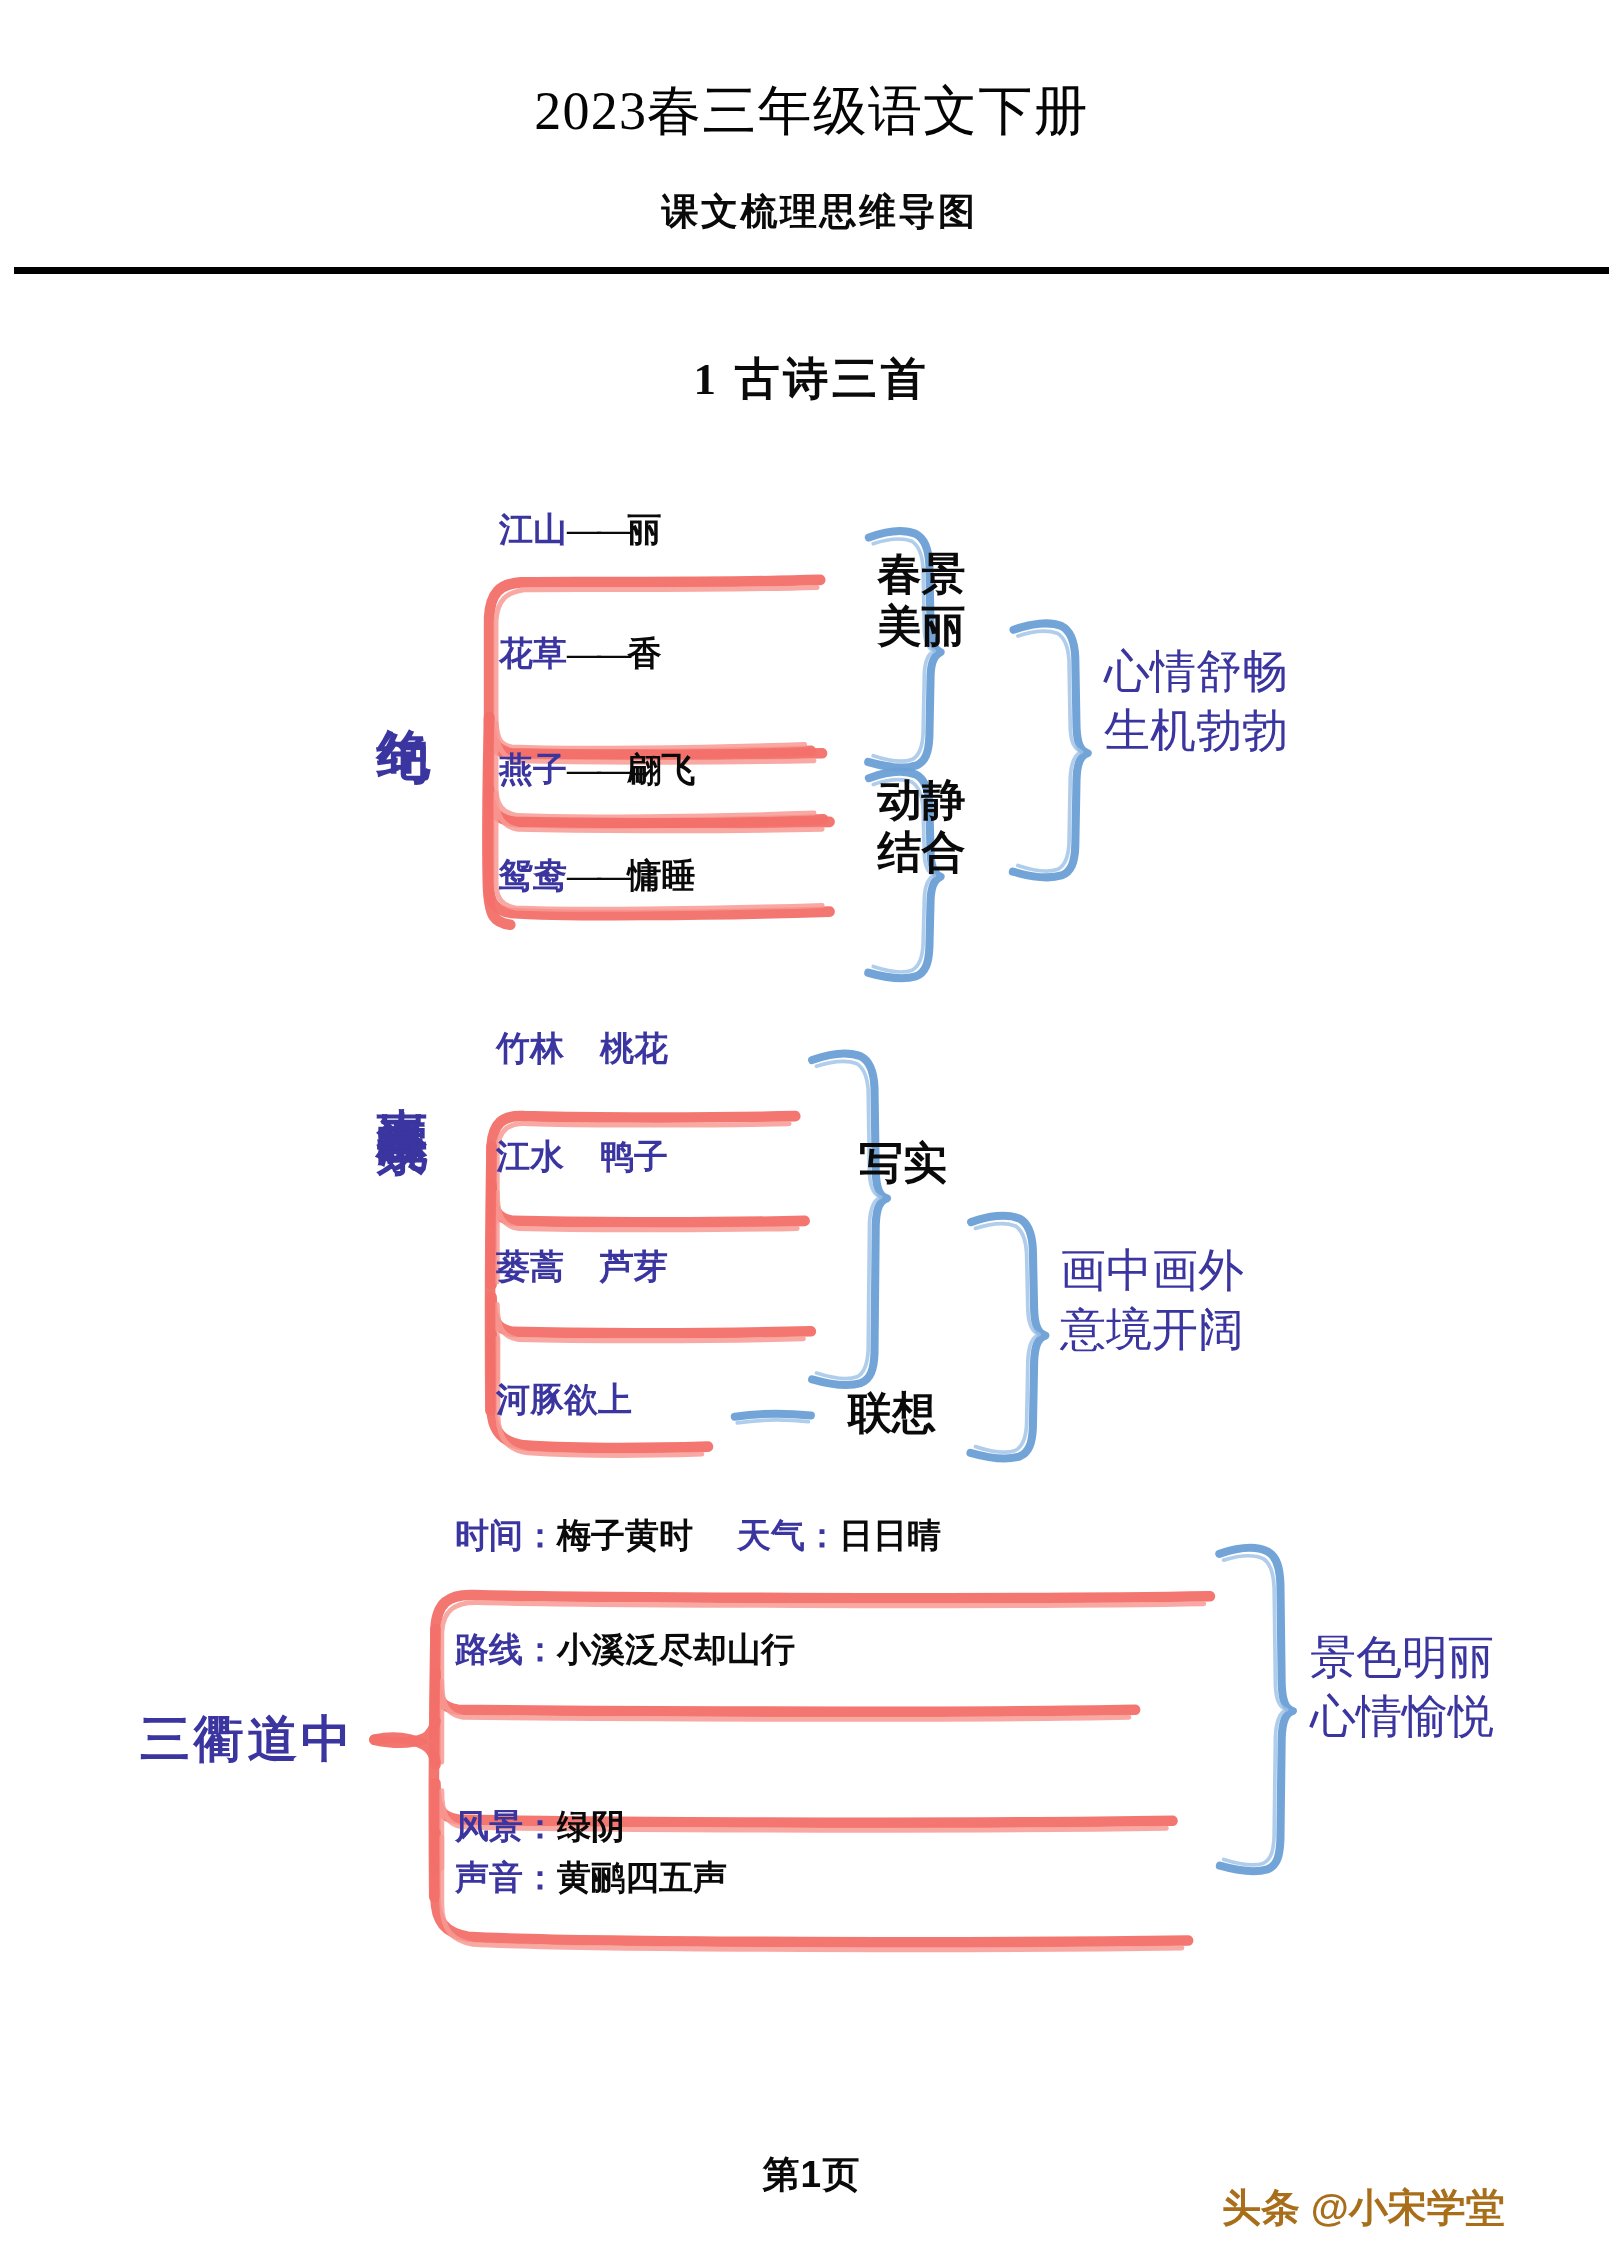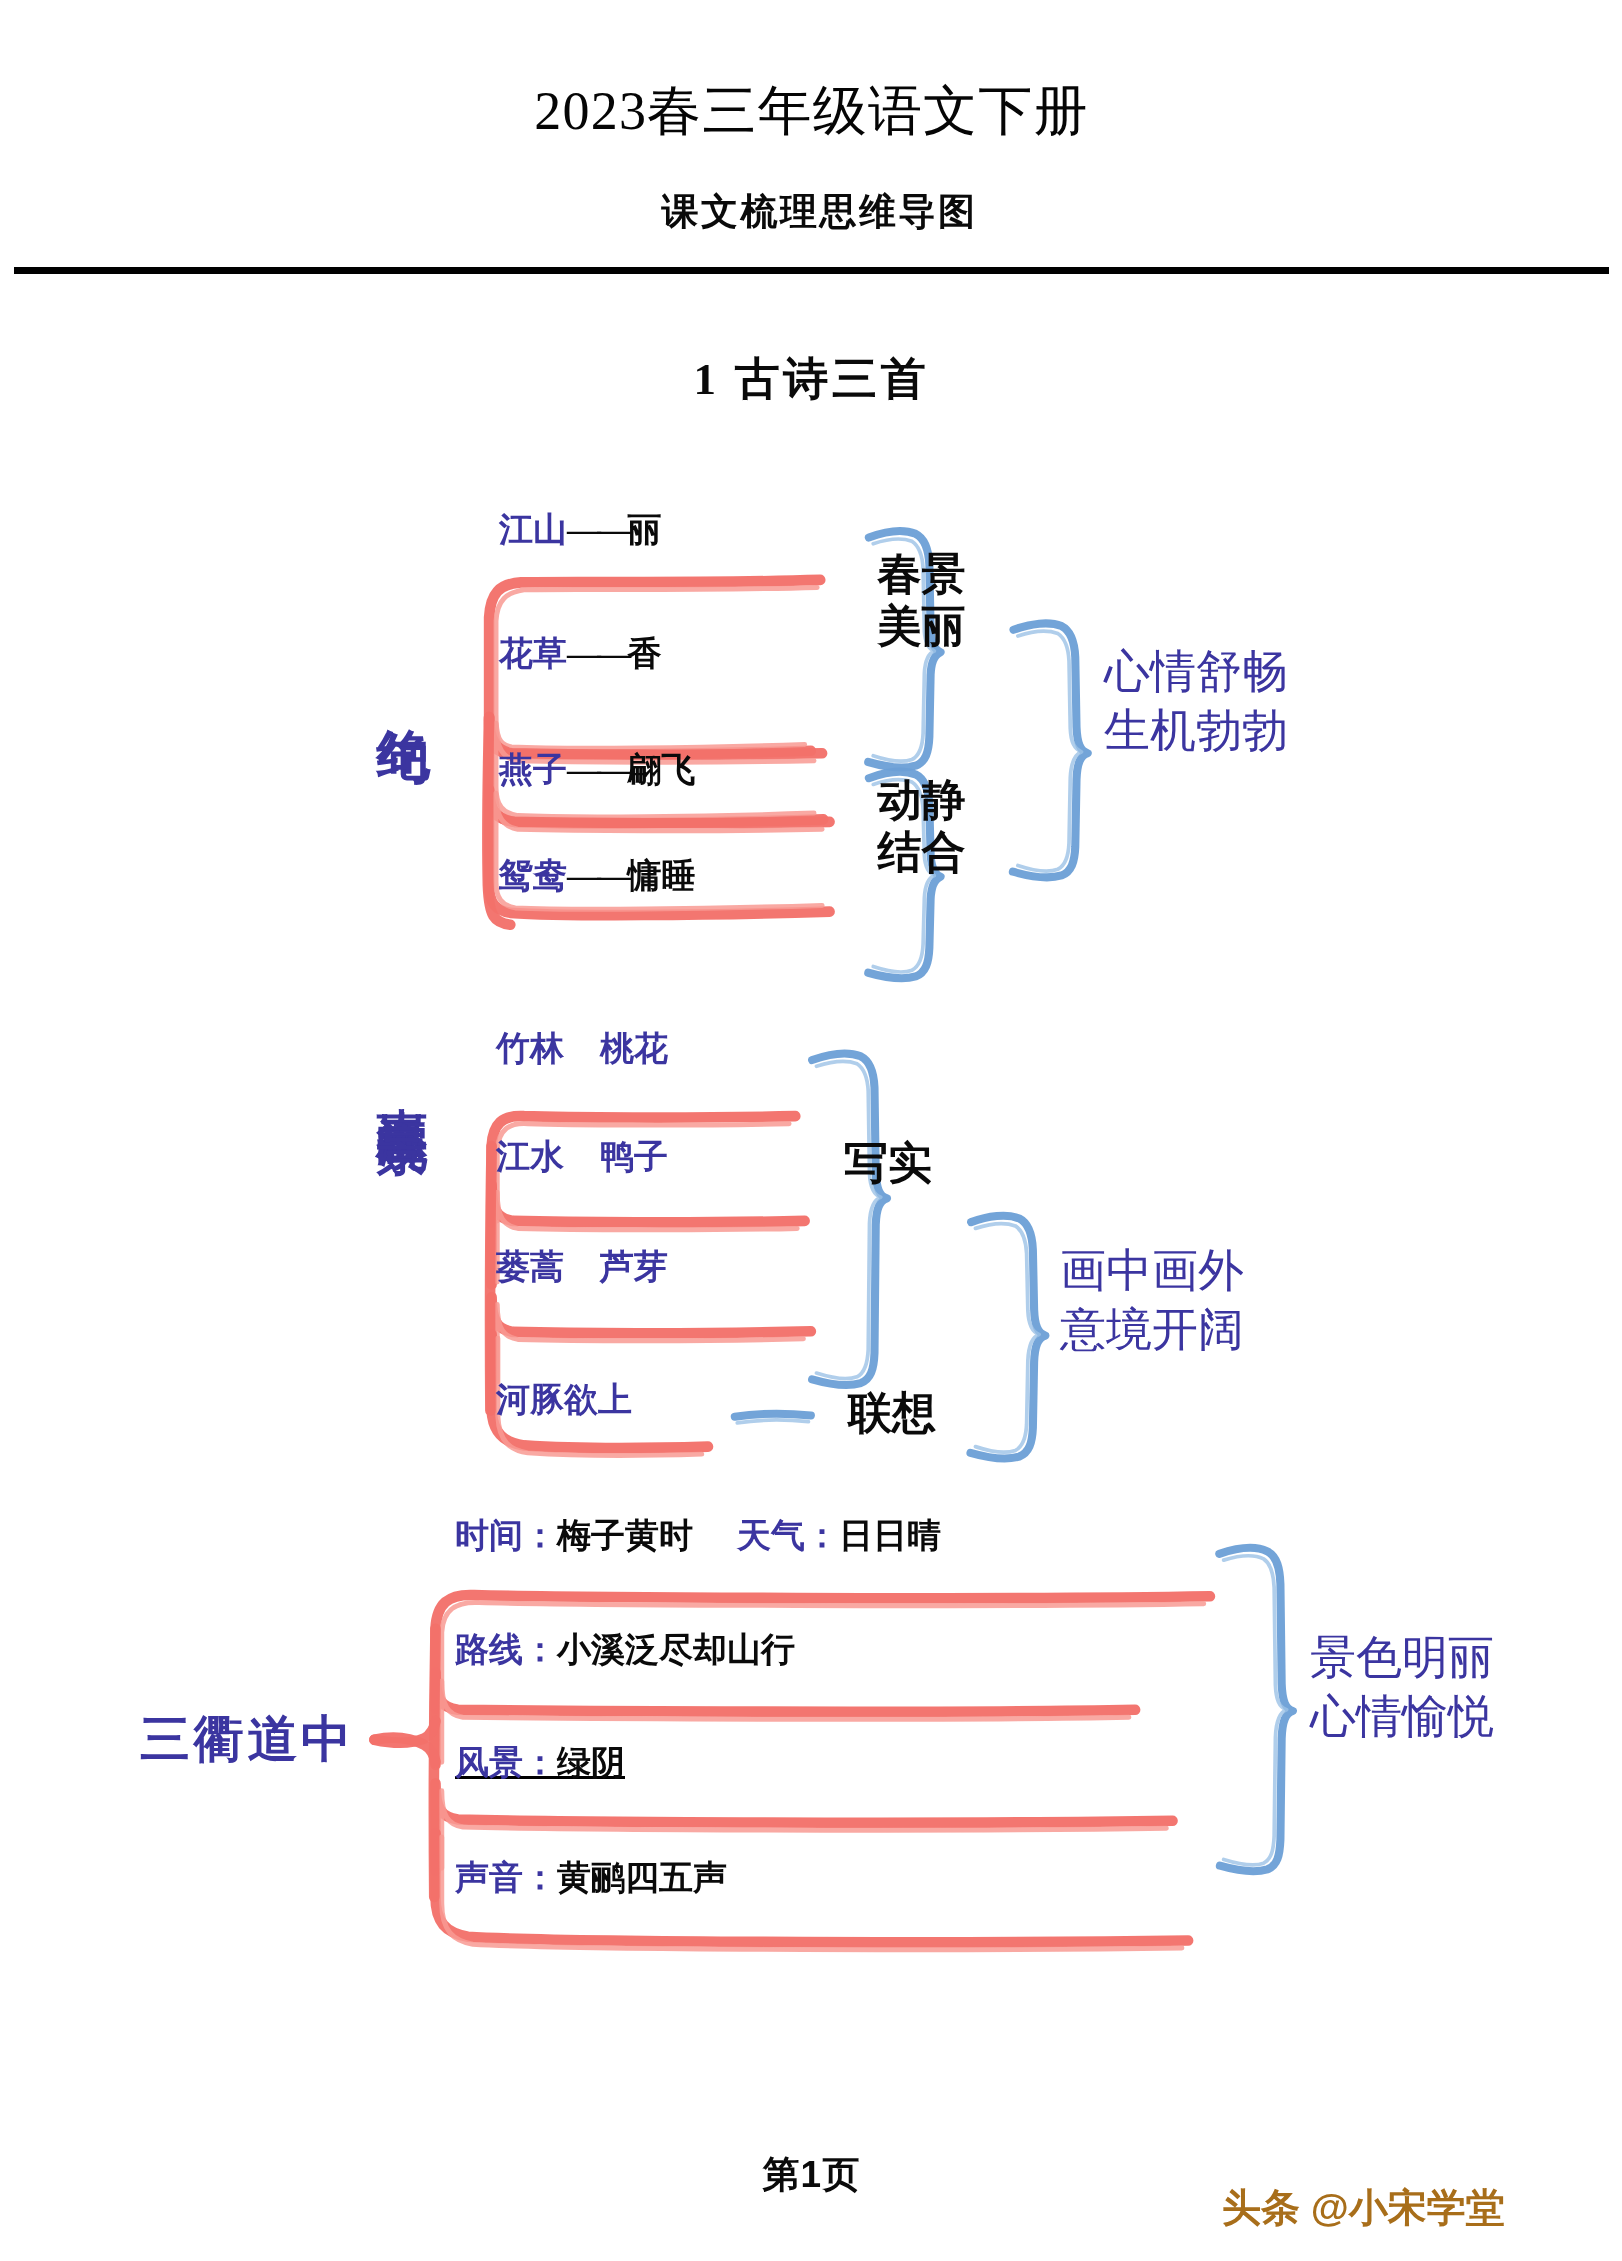--- a/index.html
+++ b/index.html
@@ -326,35 +326,35 @@
   <div class="item-text" style="left:496px;top:1140px;">
     <span class="subj">江水</span><span style="display:inline-block;width:36px;"></span><span class="subj">鸭子</span>
   </div>
   <div class="item-text" style="left:496px;top:1250px;">
     <span class="subj">蒌蒿</span><span style="display:inline-block;width:36px;"></span><span class="subj">芦芽</span>
   </div>
   <div class="item-text" style="left:496px;top:1383px;">
     <span class="subj">河豚欲上</span>
   </div>
 
-  <div class="branch-label" style="left:829px;top:1138px;width:118px;text-align:center;">写实</div>
+  <div class="branch-label" style="left:829px;top:1138px;width:118px;text-align:right;">写实</div>
   <div class="branch-label" style="left:848px;top:1388px;width:118px;text-align:left;">联想</div>
 
   <div class="conclusion" style="left:1060px;top:1241px;">画中画外
 意境开阔</div>
 
   <div class="node-label" style="left:140px;top:1712px;font-size:50px;letter-spacing:3.7px;">三衢道中</div>
 
   <div class="item-text" style="left:455px;top:1519px;">
     <span class="subj">时间：</span><span class="pred">梅子黄时</span><span style="display:inline-block;width:44px;"></span><span class="subj">天气：</span><span class="pred">日日晴</span>
   </div>
   <div class="item-text" style="left:455px;top:1633px;">
     <span class="subj">路线：</span><span class="pred">小溪泛尽却山行</span>
   </div>
-  <div class="item-text" style="left:455px;top:1746px;text-decoration:underline;">
+  <div class="item-text" style="left:455px;top:1810px;">
     <span class="subj">风景：</span><span class="pred">绿阴</span>
   </div>
   <div class="item-text" style="left:455px;top:1861px;">
     <span class="subj">声音：</span><span class="pred">黄鹂四五声</span>
   </div>
 
   <div class="conclusion" style="left:1310px;top:1628px;">景色明丽
 心情愉悦</div>
 
   <div class="page-number">第1页</div>

